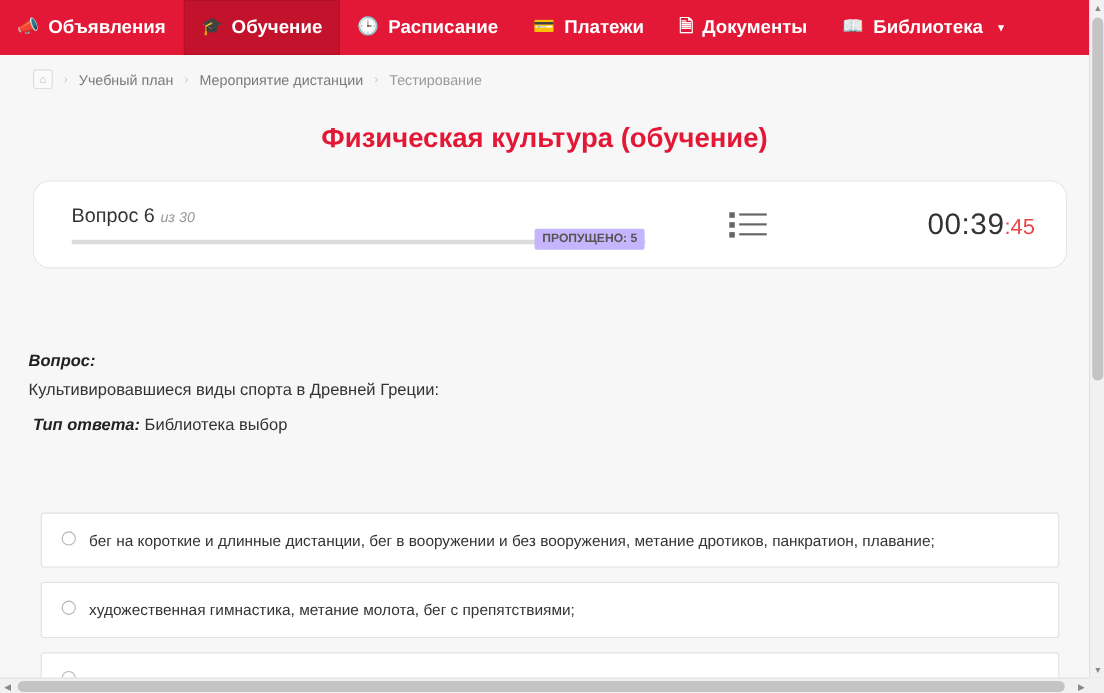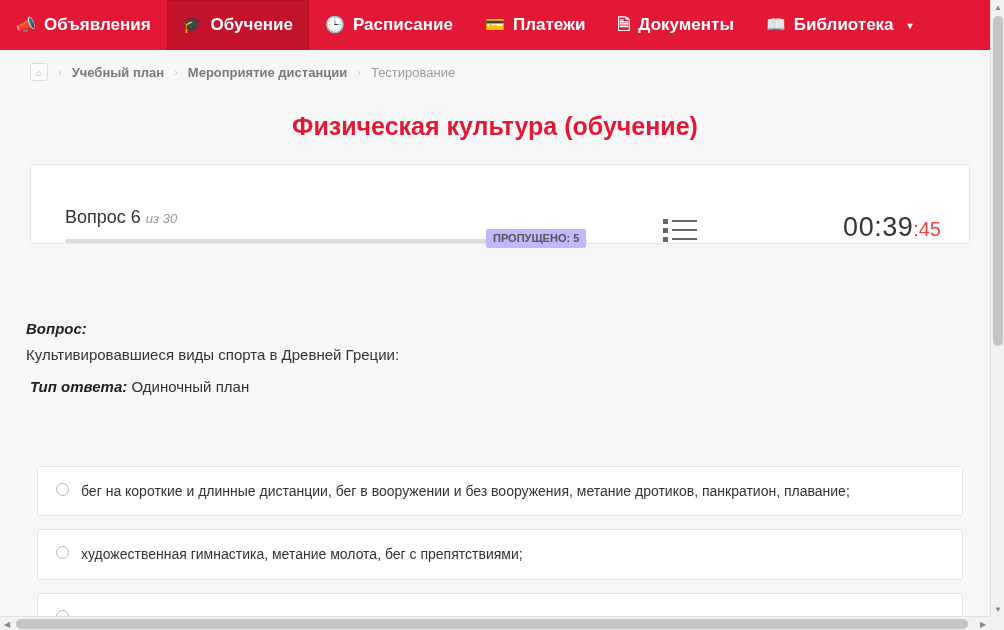--- a/index.html
+++ b/index.html
@@ -72,21 +72,21 @@
     border: 1px solid #ddd;
     border-radius: 3px;
     background: #fafafa;
     display: inline-flex;
     align-items: center;
     justify-content: center;
     font-size: 10px;
     color: #b8b8b8;
   }
   .bc-sep { color: #c9c9c9; font-size: 11px; }
-  .bc-link { color: #7a7a7a; text-decoration: none; font-weight: bold; }
+  .bc-link { color: #7a7a7a; text-decoration: none; }
   .bc-current { color: #9a9a9a; }
   
   .course-title {
     position: absolute;
     top: 112px;
     left: 0;
     width: 990px;
     text-align: center;
     color: #e21836;
     font-size: 25px;
@@ -94,23 +94,23 @@
   }
   
   .qcard {
     position: absolute;
     top: 164px;
     left: 30px;
     width: 940px;
     height: 80px;
     background: #ffffff;
     border: 1px solid #e6e6e6;
-    border-radius: 3px;
-    display: flex;
-    align-items: flex-end;
+    border-radius: 15px;
+    display: flex;
+    align-items: center;
   }
   .qcard-left {
     width: 560px;
     padding-left: 34px;
     position: relative;
   }
   .qnum {
     font-size: 18px;
     color: #333;
   }
@@ -360,21 +360,21 @@
     </div>
   </div>
 
   <div class="qtext-block">
     <div class="label-bold">Вопрос:</div>
     <div class="qtext">Культивировавшиеся виды спорта в Древней Греции:</div>
   </div>
 
   <div class="atype-block">
     <span class="label-bold">Тип ответа:</span>
-    <span class="val">Одиночный план</span>
+    <span class="val">Библиотека выбор</span>
   </div>
 
   <div class="options">
     <div class="option">
       <span class="radio"></span>
       <span class="option-text">бег на короткие и длинные дистанции, бег в вооружении и без вооружения, метание дротиков, панкратион, плавание;</span>
     </div>
     <div class="option">
       <span class="radio"></span>
       <span class="option-text">художественная гимнастика, метание молота, бег с препятствиями;</span>

